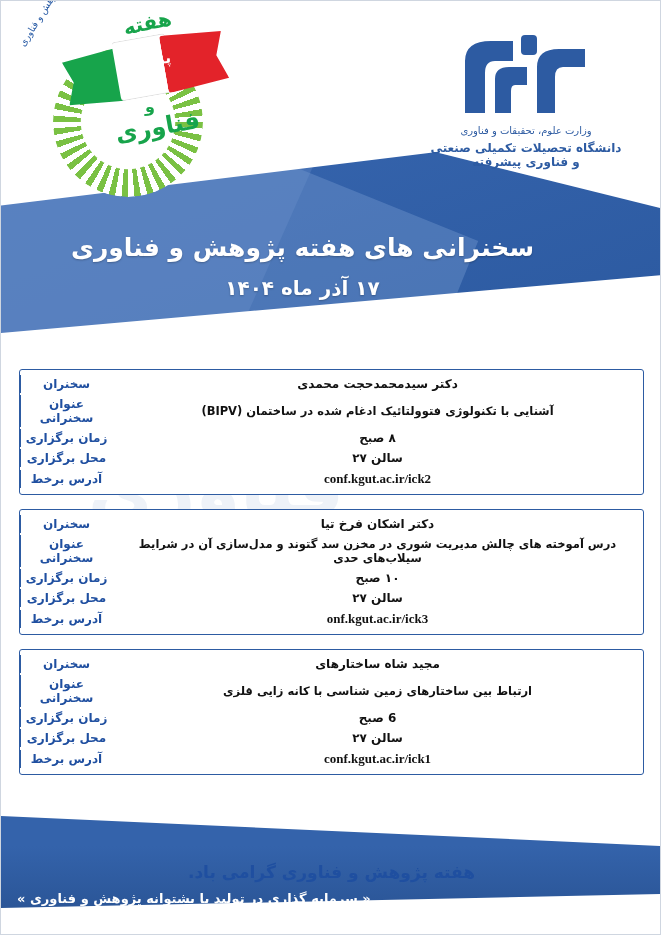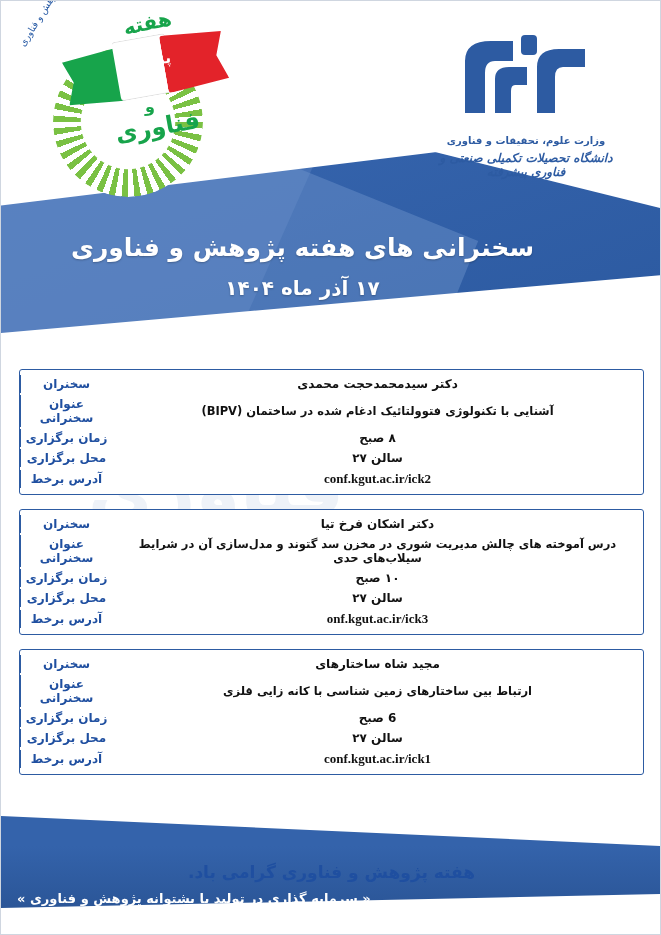--- a/index.html
+++ b/index.html
@@ -226,31 +226,30 @@
 
   .logo-right {
     position: absolute;
     top: 26px;
     right: 34px;
     width: 200px;
     text-align: center;
   }
   .logo-right svg { display: block; margin: 0 auto; }
   .logo-right .uni-line1 {
-    margin-top: 16px;
+    margin-top: 6px;
     color: #2d5ba2;
     font-size: 10px;
-    font-weight: bold;
+    font-weight: normal;
   }
   .logo-right .uni-line2 {
     margin-top: 5px;
     color: #2d5ba2;
     font-size: 12px;
     font-weight: bold;
-    font-style: italic;
   }
 
   
   .title-wrap {
     position: absolute;
     top: 232px;
     left: 0;
     width: 603px;
     text-align: center;
     color: #ffffff;

